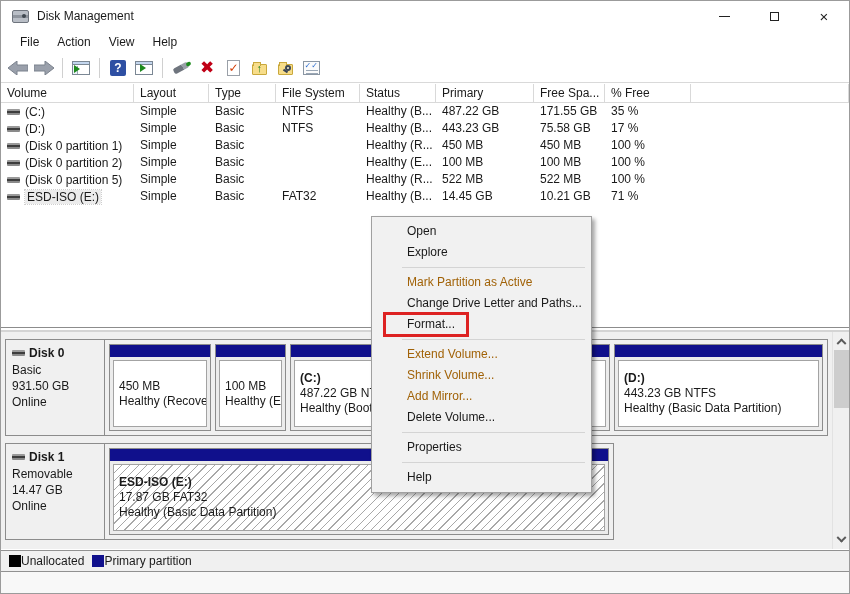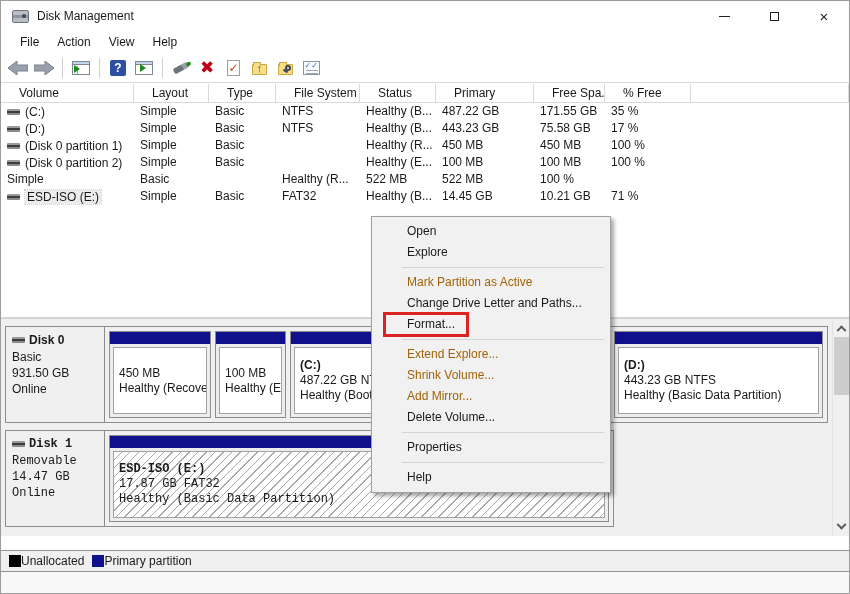--- a/index.html
+++ b/index.html
@@ -44,29 +44,29 @@
   .folder-ico .lens:after { content:""; position:absolute; left:-4px; bottom:-3px; width:5px; height:2px; background:#3c4654; transform:rotate(35deg); }
   .props-ico { width:17px; height:14px; background:#fbfbfb; border:1px solid #8a96a3; position:relative; }
   .props-ico:before { content:"✓✓"; position:absolute; left:1px; top:-1px; color:#2e6fd0; font-size:8px; letter-spacing:0; }
   .props-ico:after { content:""; position:absolute; left:2px; bottom:3px; width:12px; height:1px; background:#9aa7b5; box-shadow:0 3px 0 #9aa7b5; }
   .blockarrow { display:block; }
 
   
   .listpane { position:absolute; top:83px; left:0; right:0; height:244px; background:#fff; border-bottom:1px solid #8c8c8c; }
   .vgrid { display:grid; grid-template-columns:133px 75px 67px 84px 76px 98px 71px 86px 1fr; }
   .vhead { height:19px; border-bottom:1px solid #d9d9d9; }
-  .vhead .hcell { border-right:1px solid #d9d9d9; padding-left:18px; line-height:18px; white-space:nowrap; overflow:hidden; background:#fff; }
+  .vhead .hcell { border-right:1px solid #d9d9d9; padding-left:6px; line-height:18px; white-space:nowrap; overflow:hidden; background:#fff; }
   .vrow { height:17px; }
   .vrow .cell { padding-left:6px; line-height:17px; white-space:nowrap; overflow:hidden; }
   .vol-cell { display:flex; align-items:center; gap:5px; padding-left:6px; overflow:hidden; }
   .drive-ico { flex:none; width:13px; height:6px; border-radius:1px; background:linear-gradient(#9a9a9a 0 2px,#3d3d3d 2px 4px,#8a8a8a 4px); }
   .sel-bg { background:#ececec; outline:1px dotted #cfcfcf; padding:0 2px; }
 
   
-  .graphpane { position:absolute; top:316px; left:0; right:0; height:219px; background:#f0f0f0; border-top:2px solid #d4d4d4; }
+  .graphpane { position:absolute; top:329px; left:0; right:0; height:219px; background:#f0f0f0; border-top:2px solid #d4d4d4; }
   .disk-row { position:absolute; display:flex; border:1px solid #8c8c8c; background:#f0f0f0; }
   .disk-label { flex:none; width:99px; padding:6px 4px 0 6px; border-right:1px solid #8c8c8c; background:#f0f0f0; }
   .disk-name { display:flex; align-items:center; gap:4px; font-weight:bold; margin-bottom:2px; }
   .disk-line { line-height:16px; }
   .graph-area { flex:1; display:flex; gap:4px; padding:4px; overflow:hidden; }
   .part { display:flex; flex-direction:column; border:1px solid #8c8c8c; background:#ececec; overflow:hidden; }
   .part-bar { flex:none; height:12px; background:#10108c; }
   .part-body { flex:1; margin:3px; border:1px solid #a3a3a3; background:#fff; padding:0 5px; display:flex; flex-direction:column; justify-content:center; overflow:hidden; }
   .part-body.hatched { background:repeating-linear-gradient(135deg,#ffffff 0px,#ffffff 5px,#a8a8a8 5px,#a8a8a8 6px); }
   .pline { line-height:15px; white-space:nowrap; }
@@ -83,21 +83,21 @@
 
   
   .legendbar { position:absolute; top:549px; left:0; right:0; height:22px; background:#f0f0f0; border-top:1px solid #919191; border-bottom:1px solid #919191; display:flex; align-items:center; gap:8px; padding-left:8px; }
   .legend-item { display:flex; align-items:center; }
   .swatch { width:12px; height:12px; }
   .swatch-black { background:#000000; }
   .swatch-navy { background:#10108c; }
   .bottomfill { position:absolute; top:571px; left:0; right:0; bottom:0; background:#f8f8f8; }
 
   
-  .ctx-menu { position:absolute; left:370px; top:215px; width:240px; background:#f1f1f1; border:1px solid #a0a0a0; box-shadow:3px 3px 4px rgba(0,0,0,0.35); padding:4px 0; z-index:20; }
+  .ctx-menu { position:absolute; left:370px; top:215px; width:221px; background:#f1f1f1; border:1px solid #a0a0a0; box-shadow:3px 3px 4px rgba(0,0,0,0.35); padding:4px 0; z-index:20; }
   .ctx-item { height:21px; line-height:21px; padding-left:35px; white-space:nowrap; position:relative; }
   .ctx-item.disabled { color:#a16207; }
   .ctx-sep { height:1px; background:#d4d4d4; margin:4px 6px 4px 30px; }
   .annotation-box { position:absolute; left:11px; top:-2px; width:86px; height:25px; border:3px solid #dd2222; pointer-events:none; }
 </style>
 </head>
 <body>
 
 <div id="window">
 
@@ -245,20 +245,24 @@
       <div class="cell">Basic</div>
       <div class="cell"></div>
       <div class="cell">Healthy (E...</div>
       <div class="cell">100 MB</div>
       <div class="cell">100 MB</div>
       <div class="cell">100 %</div>
       <div class="cell"></div>
     </div>
 
     <div class="vgrid vrow">
+      <div class="vol-cell">
+          <span class="drive-ico"></span>
+          <span>(Disk 0 partition 5)</span>
+        </div>
       <div class="cell">Simple</div>
       <div class="cell">Basic</div>
       <div class="cell"></div>
       <div class="cell">Healthy (R...</div>
       <div class="cell">522 MB</div>
       <div class="cell">522 MB</div>
       <div class="cell">100 %</div>
       <div class="cell"></div>
     </div>
 
@@ -317,21 +321,21 @@
           <div class="part-bar"></div>
           <div class="part-body">
             <div class="pline ptitle">(D:)</div>
             <div class="pline">443.23 GB NTFS</div>
             <div class="pline">Healthy (Basic Data Partition)</div>
           </div>
         </div>
       </div>
     </div>
 
-    <div class="disk-row" style="top:111px; left:4px; width:609px; height:97px;font-family:Liberation Mono, monospace;">
+    <div class="disk-row" style="top:111px; left:4px; width:609px; height:97px;">
       <div class="disk-label">
         <div class="disk-name">
             <span class="drive-ico"></span>
             <span>Disk 1</span>
           </div>
         <div class="disk-line">Removable</div>
         <div class="disk-line">14.47 GB</div>
         <div class="disk-line">Online</div>
       </div>
       <div class="graph-area">
@@ -373,21 +377,21 @@
     <div class="ctx-item">Open</div>
     <div class="ctx-item">Explore</div>
     <div class="ctx-sep"></div>
     <div class="ctx-item disabled">Mark Partition as Active</div>
     <div class="ctx-item">Change Drive Letter and Paths...</div>
     <div class="ctx-item">
       <span>Format...</span>
       <span class="annotation-box"></span>
     </div>
     <div class="ctx-sep"></div>
-    <div class="ctx-item disabled">Extend Explore...</div>
+    <div class="ctx-item disabled">Extend Volume...</div>
     <div class="ctx-item disabled">Shrink Volume...</div>
     <div class="ctx-item disabled">Add Mirror...</div>
     <div class="ctx-item">Delete Volume...</div>
     <div class="ctx-sep"></div>
     <div class="ctx-item">Properties</div>
     <div class="ctx-sep"></div>
     <div class="ctx-item">Help</div>
   </div>
 
 </div>

